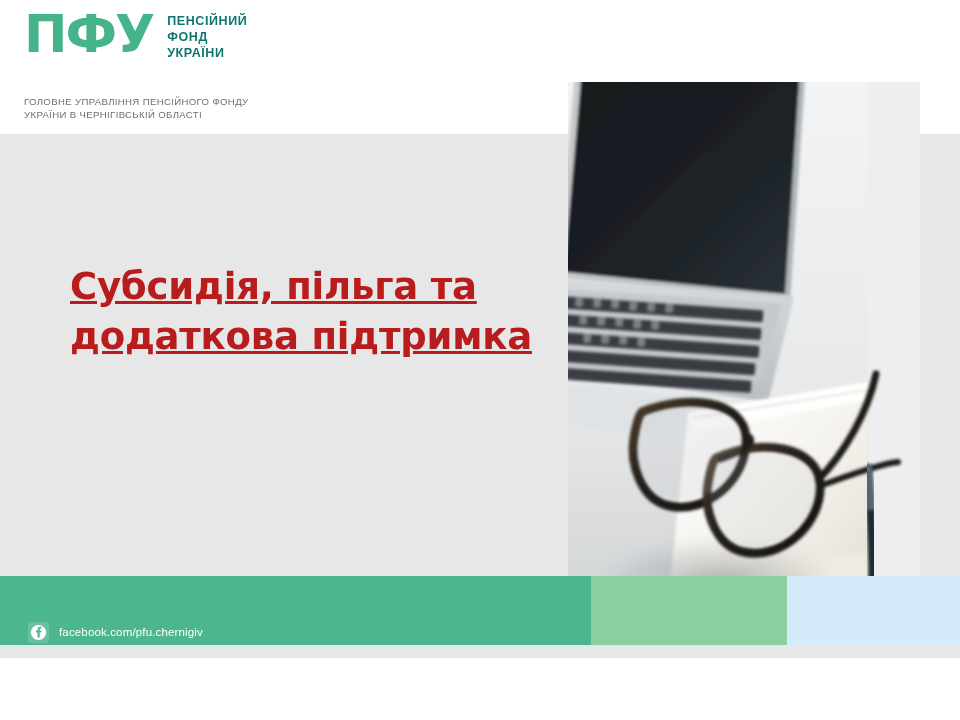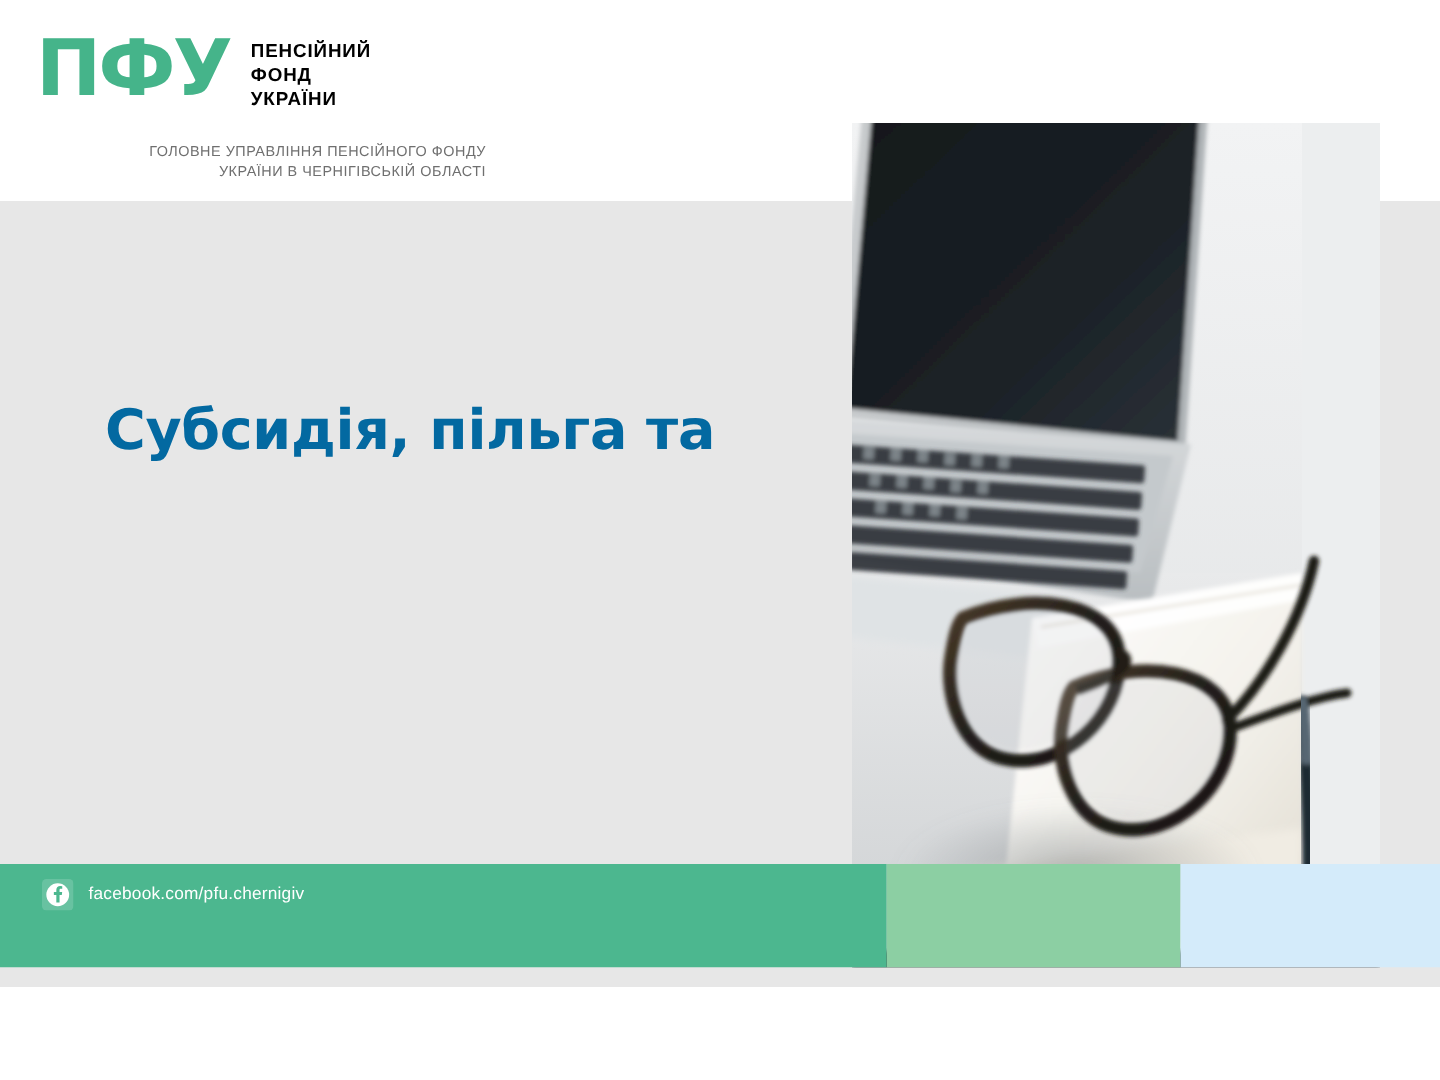--- a/index.html
+++ b/index.html
@@ -20,76 +20,76 @@
 
   
   .header-band {
     position: absolute;
     left: 0; top: 0;
     width: 960px; height: 134px;
     background: #ffffff;
   }
   .logo-block {
     position: absolute;
-    left: 24px; top: 18px;
+    left: 24px; top: 6px;
     display: flex;
-    align-items: flex-end;
+    align-items: center;
   }
   .logo-mark {
     font-family: "DejaVu Sans", sans-serif;
     font-weight: bold;
     font-size: 52px;
     line-height: 56px;
     letter-spacing: -2px;
     color: #45b48a;
     white-space: nowrap;
   }
   .logo-words {
     margin-left: 14px;
     padding-top: 5px;
     font-family: "Liberation Sans", sans-serif;
     font-weight: bold;
     font-size: 12.5px;
     line-height: 16px;
     letter-spacing: 0.6px;
-    color: #000000;
+    color: #0f766e;
     text-transform: uppercase;
   }
   .org-line {
     position: absolute;
     left: 24px; top: 95px;
     font-family: "Liberation Sans", sans-serif;
     font-size: 9.6px;
     line-height: 13px;
     letter-spacing: 0.35px;
     color: #6f6f6f;
     text-transform: uppercase;
     width: 300px;
-    text-align: right;
   }
 
   
   .body-bg {
     position: absolute;
     left: 0; top: 134px;
     width: 960px; height: 586px;
     background: #e7e7e7;
   }
 
   
   .title {
     position: absolute;
     left: 70px; top: 262px;
     width: 470px;
     font-family: "DejaVu Sans", sans-serif;
     font-weight: bold;
     font-size: 37px;
     line-height: 50px;
-    color: #0369a1;
+    color: #b91c1c;
     letter-spacing: -0.2px;
+    text-decoration: underline;
   }
 
   
   .photo {
     position: absolute;
     left: 568px; top: 82px;
     width: 352px; height: 570px;
     overflow: hidden;
     background: #cfd2d4;
   }
@@ -115,20 +115,21 @@
     left: 0; top: 576px;
     width: 591px; height: 69px;
     background: #4cb78f;
   }
   .contact-col {
     position: absolute;
     display: flex;
     flex-direction: column;
     justify-content: center;
     gap: 9px;
+    margin-top: 36px;
   }
   .col-left  { left: 28px;  top: 585px; }
   .col-right { left: 290px; top: 585px; }
 
   .contact-row {
     display: flex;
     align-items: center;
     height: 22px;
   }
   .c-icon {
@@ -179,20 +180,21 @@
     <div class="org-line">
       <div>ГОЛОВНЕ УПРАВЛІННЯ ПЕНСІЙНОГО ФОНДУ</div>
       <div>УКРАЇНИ В ЧЕРНІГІВСЬКІЙ ОБЛАСТІ</div>
     </div>
   </div>
 
   <div class="body-bg"></div>
 
   <div class="title">
     <div>Субсидія, пільга та</div>
+    <div>додаткова підтримка</div>
   </div>
 
   <div class="photo">
     <svg width="352" height="570" viewBox="0 0 352 570" xmlns="http://www.w3.org/2000/svg">
       <defs>
         <linearGradient id="wallG" x1="0" y1="0" x2="0" y2="1">
           <stop offset="0%" stop-color="#f2f3f4"></stop>
           <stop offset="100%" stop-color="#dfe1e2"></stop>
         </linearGradient>
         <linearGradient id="screenG" x1="0" y1="0" x2="1" y2="1">

